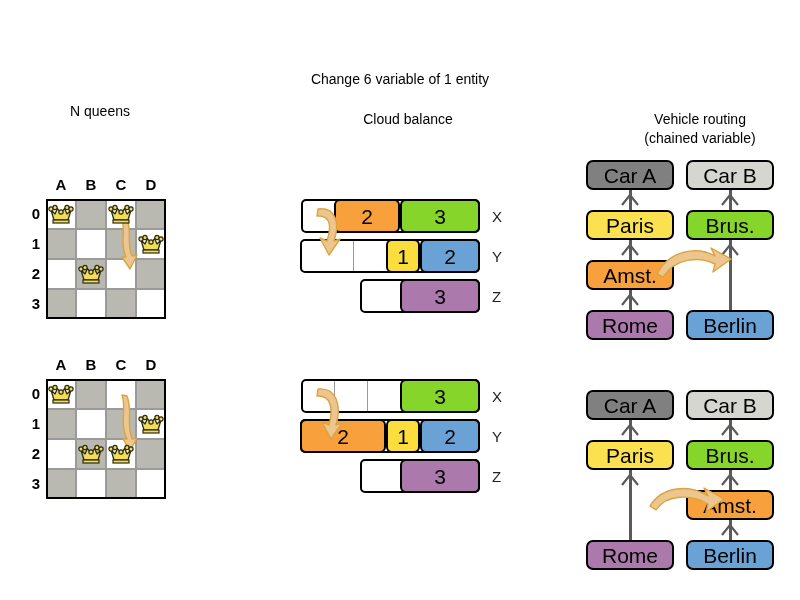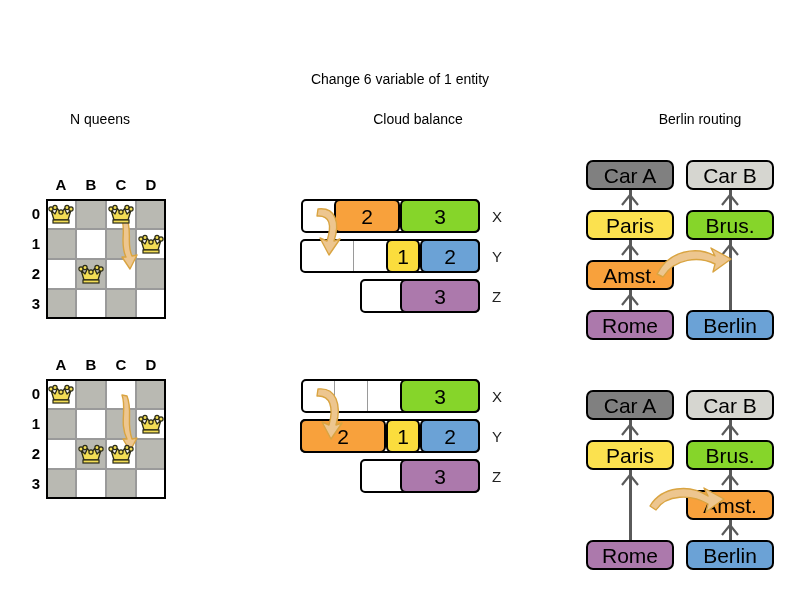--- a/index.html
+++ b/index.html
@@ -15,22 +15,22 @@
     position:absolute;left:0;top:24px;width:800px;text-align:center;
     font-size:38px;font-weight:400;letter-spacing:0px;line-height:44px;
   }
   #page-subtitle{
     position:absolute;left:0;top:70px;width:800px;text-align:center;
     font-size:14px;font-weight:400;line-height:18px;
   }
   .col-head{
     position:absolute;text-align:center;font-size:14px;line-height:19px;
   }
-  #head-nqueens{left:20px;top:110px;width:160px;}
-  #head-cloud{left:328px;top:110px;width:180px;}
+  #head-nqueens{left:20px;top:102px;width:160px;}
+  #head-cloud{left:318px;top:110px;width:180px;}
   #head-vrp{left:615px;top:110px;width:170px;}
 
   
   .board{position:absolute;}
   .board .cell{
     position:absolute;width:30px;height:30px;box-sizing:border-box;
     border:1px solid #9a9a9a;
   }
   .board .cell.light{background:#ffffff;}
   .board .cell.dark{background:#b9b9b2;}
@@ -73,21 +73,22 @@
 </head>
 <body>
 
 <div class="stage">
 
   <div id="page-subtitle">Change 6 variable of 1 entity</div>
 
   <div class="col-head" id="head-nqueens">N queens</div>
   <div class="col-head" id="head-cloud">Cloud balance</div>
   <div class="col-head" id="head-vrp">
-    <div>Berlin routing</div>
+    <div>Vehicle routing</div>
+    <div>(chained variable)</div>
   </div>
 
   <div class="board" id="board-before" style="left:46px;top:199px;">
       <div class="cell light" style="left: 0px; top: 0px;"></div>
       <div class="cell dark" style="left: 30px; top: 0px;"></div>
       <div class="cell light" style="left: 60px; top: 0px;"></div>
       <div class="cell dark" style="left: 90px; top: 0px;"></div>
       <div class="cell dark" style="left: 0px; top: 30px;"></div>
       <div class="cell light" style="left: 30px; top: 30px;"></div>
       <div class="cell dark" style="left: 60px; top: 30px;"></div>

